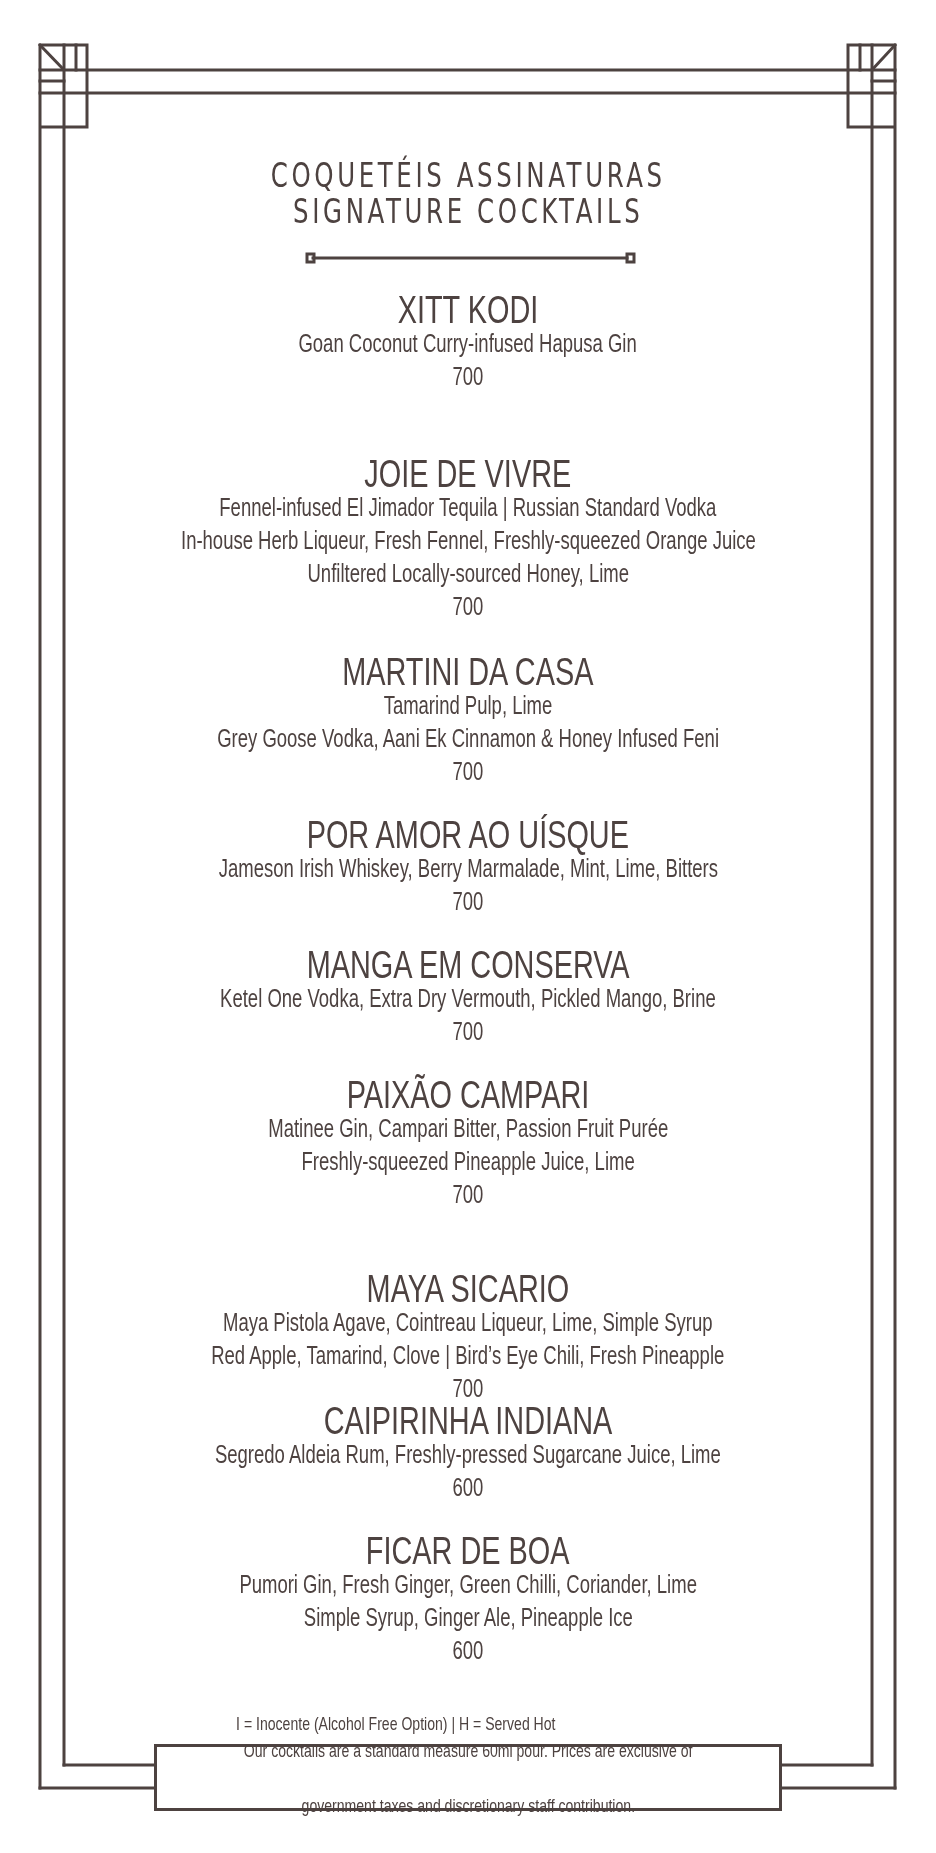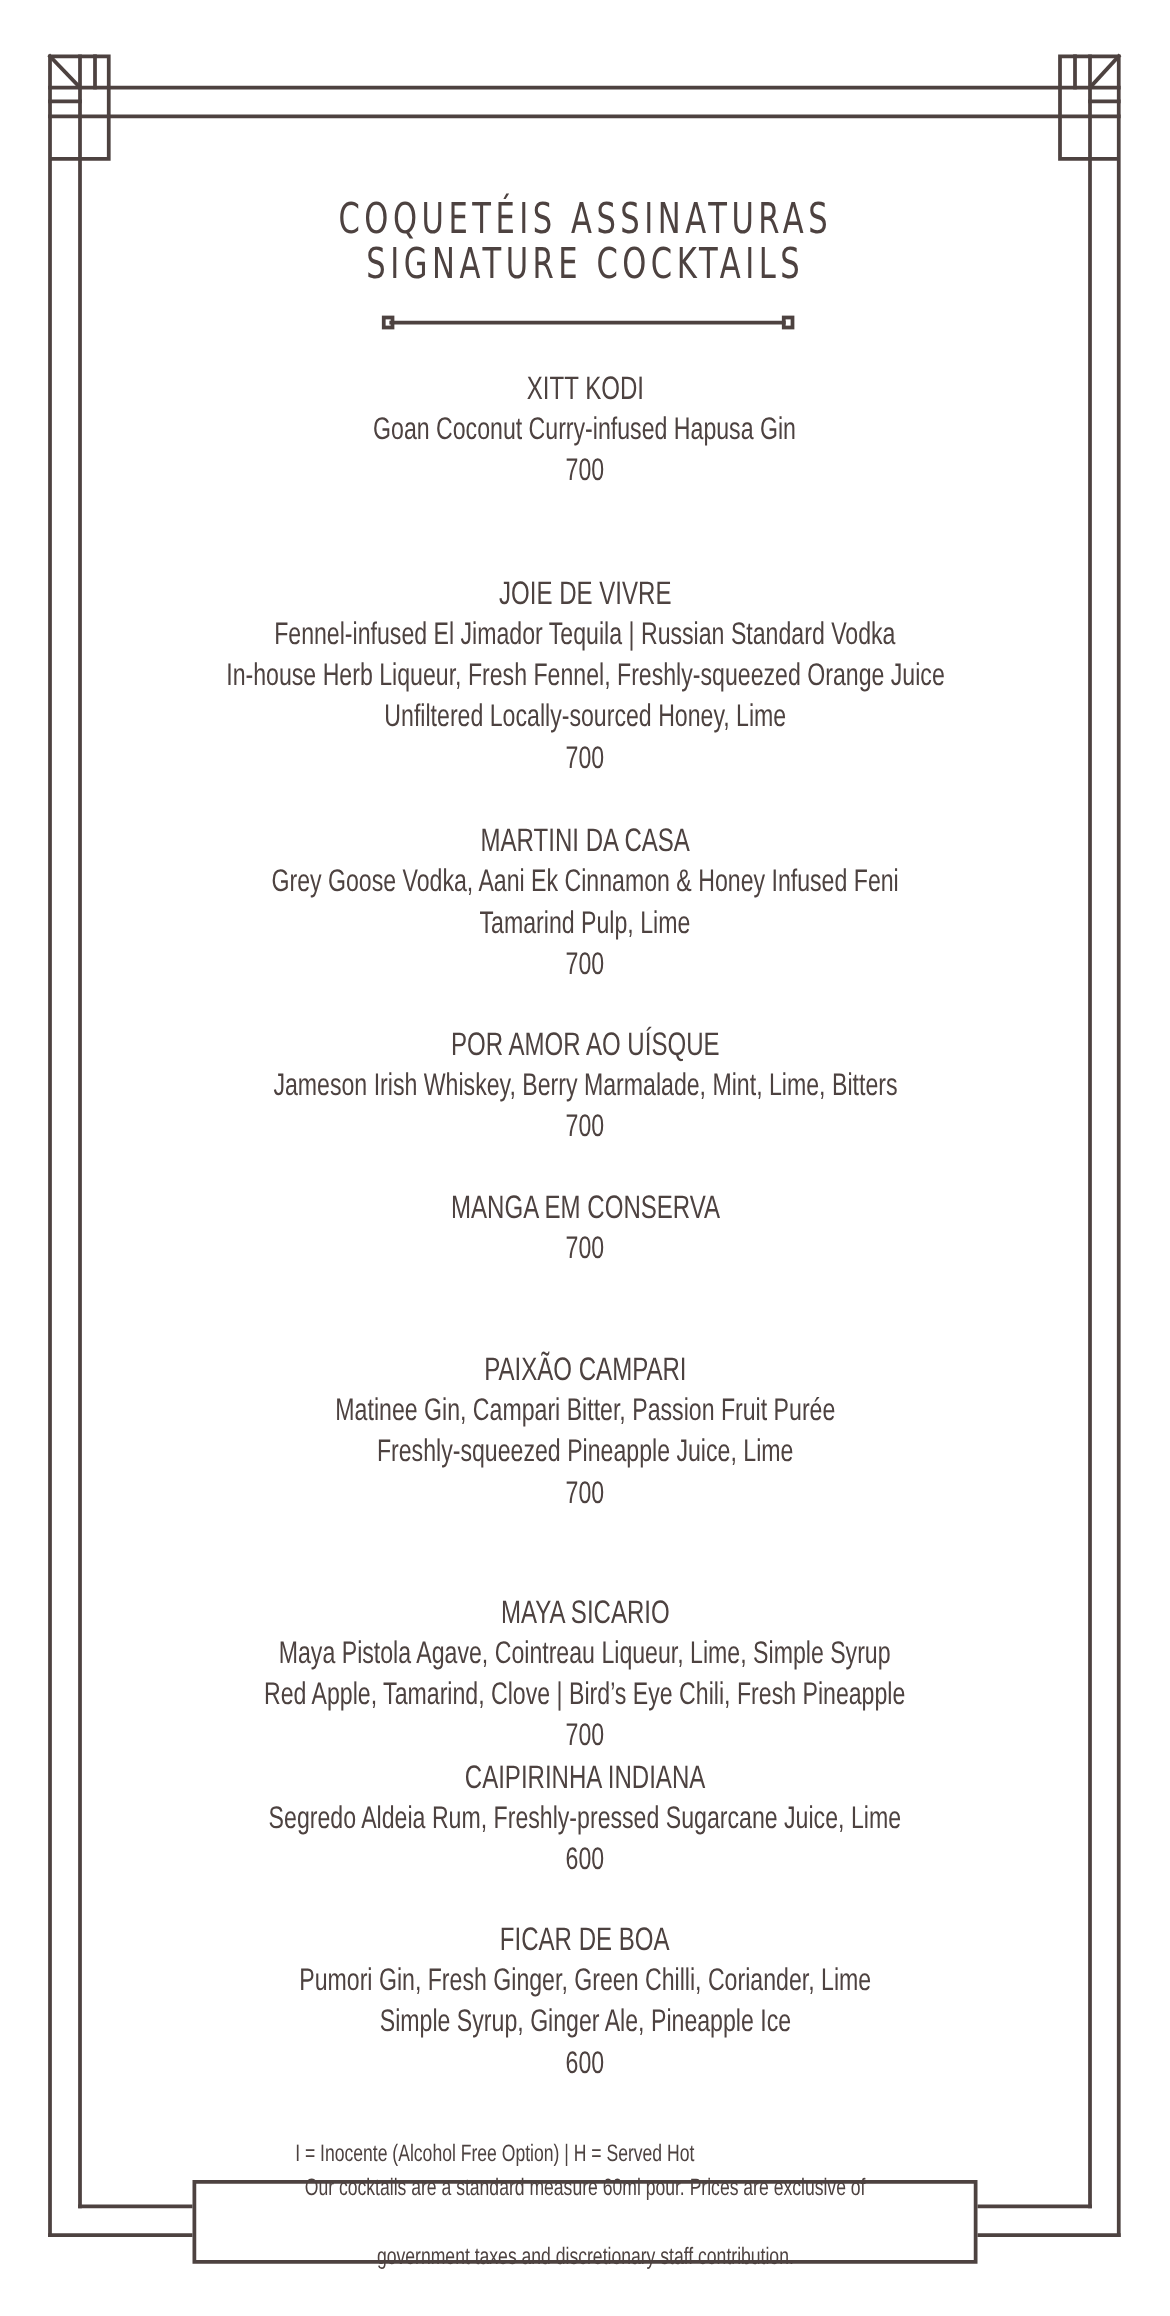--- a/index.html
+++ b/index.html
@@ -9,21 +9,21 @@
   .title-line {
     position:absolute; left:0; width:936px; text-align:center;
     font-family:"DejaVu Sans", sans-serif; font-size:34px; letter-spacing:5px;
     line-height:34px; white-space:nowrap;
   }
   .title-line span { display:inline-block; transform:scaleX(0.72); transform-origin:center; }
   .item { position:absolute; left:0; width:936px; text-align:center; }
   .name, .desc, .price, .legend, .note {
     white-space:nowrap; font-family:"Liberation Sans", sans-serif;
   }
-  .name { font-size:26px; line-height:34px; height:34px; }
+  .name { font-size:39px; line-height:34px; height:34px; }
   .desc, .price { font-size:25px; line-height:33px; height:33px; }
   .legend { font-size:19px; line-height:24px; }
   .note { font-size:19px; line-height:25px; }
   .sx { display:inline-block; transform:scaleX(0.74); transform-origin:center; }
   .legend-wrap { position:absolute; left:0; width:792px; top:1712px; text-align:center; }
   .note-box {
     position:absolute; left:154px; top:1744px; width:628px; height:67px;
     box-sizing:border-box; border:3px solid #4d4240; background:#fff;
     display:flex; flex-direction:column; justify-content:center; align-items:center;gap:30px;
   }
@@ -83,33 +83,34 @@
   <div class="item" style="top:457px;text-align:center;">
     <div class="name"><span class="sx">JOIE DE VIVRE</span></div>
     <div class="desc"><span class="sx">Fennel-infused El Jimador Tequila | Russian Standard Vodka</span></div>
     <div class="desc"><span class="sx">In-house Herb Liqueur, Fresh Fennel, Freshly-squeezed Orange Juice</span></div>
     <div class="desc"><span class="sx">Unfiltered Locally-sourced Honey, Lime</span></div>
     <div class="price"><span class="sx">700</span></div>
   </div>
 
   <div class="item" style="top:655px;">
     <div class="name"><span class="sx">MARTINI DA CASA</span></div>
+    <div class="desc"><span class="sx">Tamarind Pulp, Lime</span></div>
     <div class="desc"><span class="sx">Grey Goose Vodka, Aani Ek Cinnamon &amp; Honey Infused Feni</span></div>
-    <div class="desc"><span class="sx">Tamarind Pulp, Lime</span></div>
     <div class="price"><span class="sx">700</span></div>
   </div>
 
   <div class="item" style="top:818px;">
     <div class="name"><span class="sx">POR AMOR AO UÍSQUE</span></div>
     <div class="desc"><span class="sx">Jameson Irish Whiskey, Berry Marmalade, Mint, Lime, Bitters</span></div>
     <div class="price"><span class="sx">700</span></div>
   </div>
 
   <div class="item" style="top:948px;">
     <div class="name"><span class="sx">MANGA EM CONSERVA</span></div>
+    <div class="desc"><span class="sx">Ketel One Vodka, Extra Dry Vermouth, Pickled Mango, Brine</span></div>
     <div class="price"><span class="sx">700</span></div>
   </div>
 
   <div class="item" style="top:1078px;">
     <div class="name"><span class="sx">PAIXÃO CAMPARI</span></div>
     <div class="desc"><span class="sx">Matinee Gin, Campari Bitter, Passion Fruit Purée</span></div>
     <div class="desc"><span class="sx">Freshly-squeezed Pineapple Juice, Lime</span></div>
     <div class="price"><span class="sx">700</span></div>
   </div>
 

